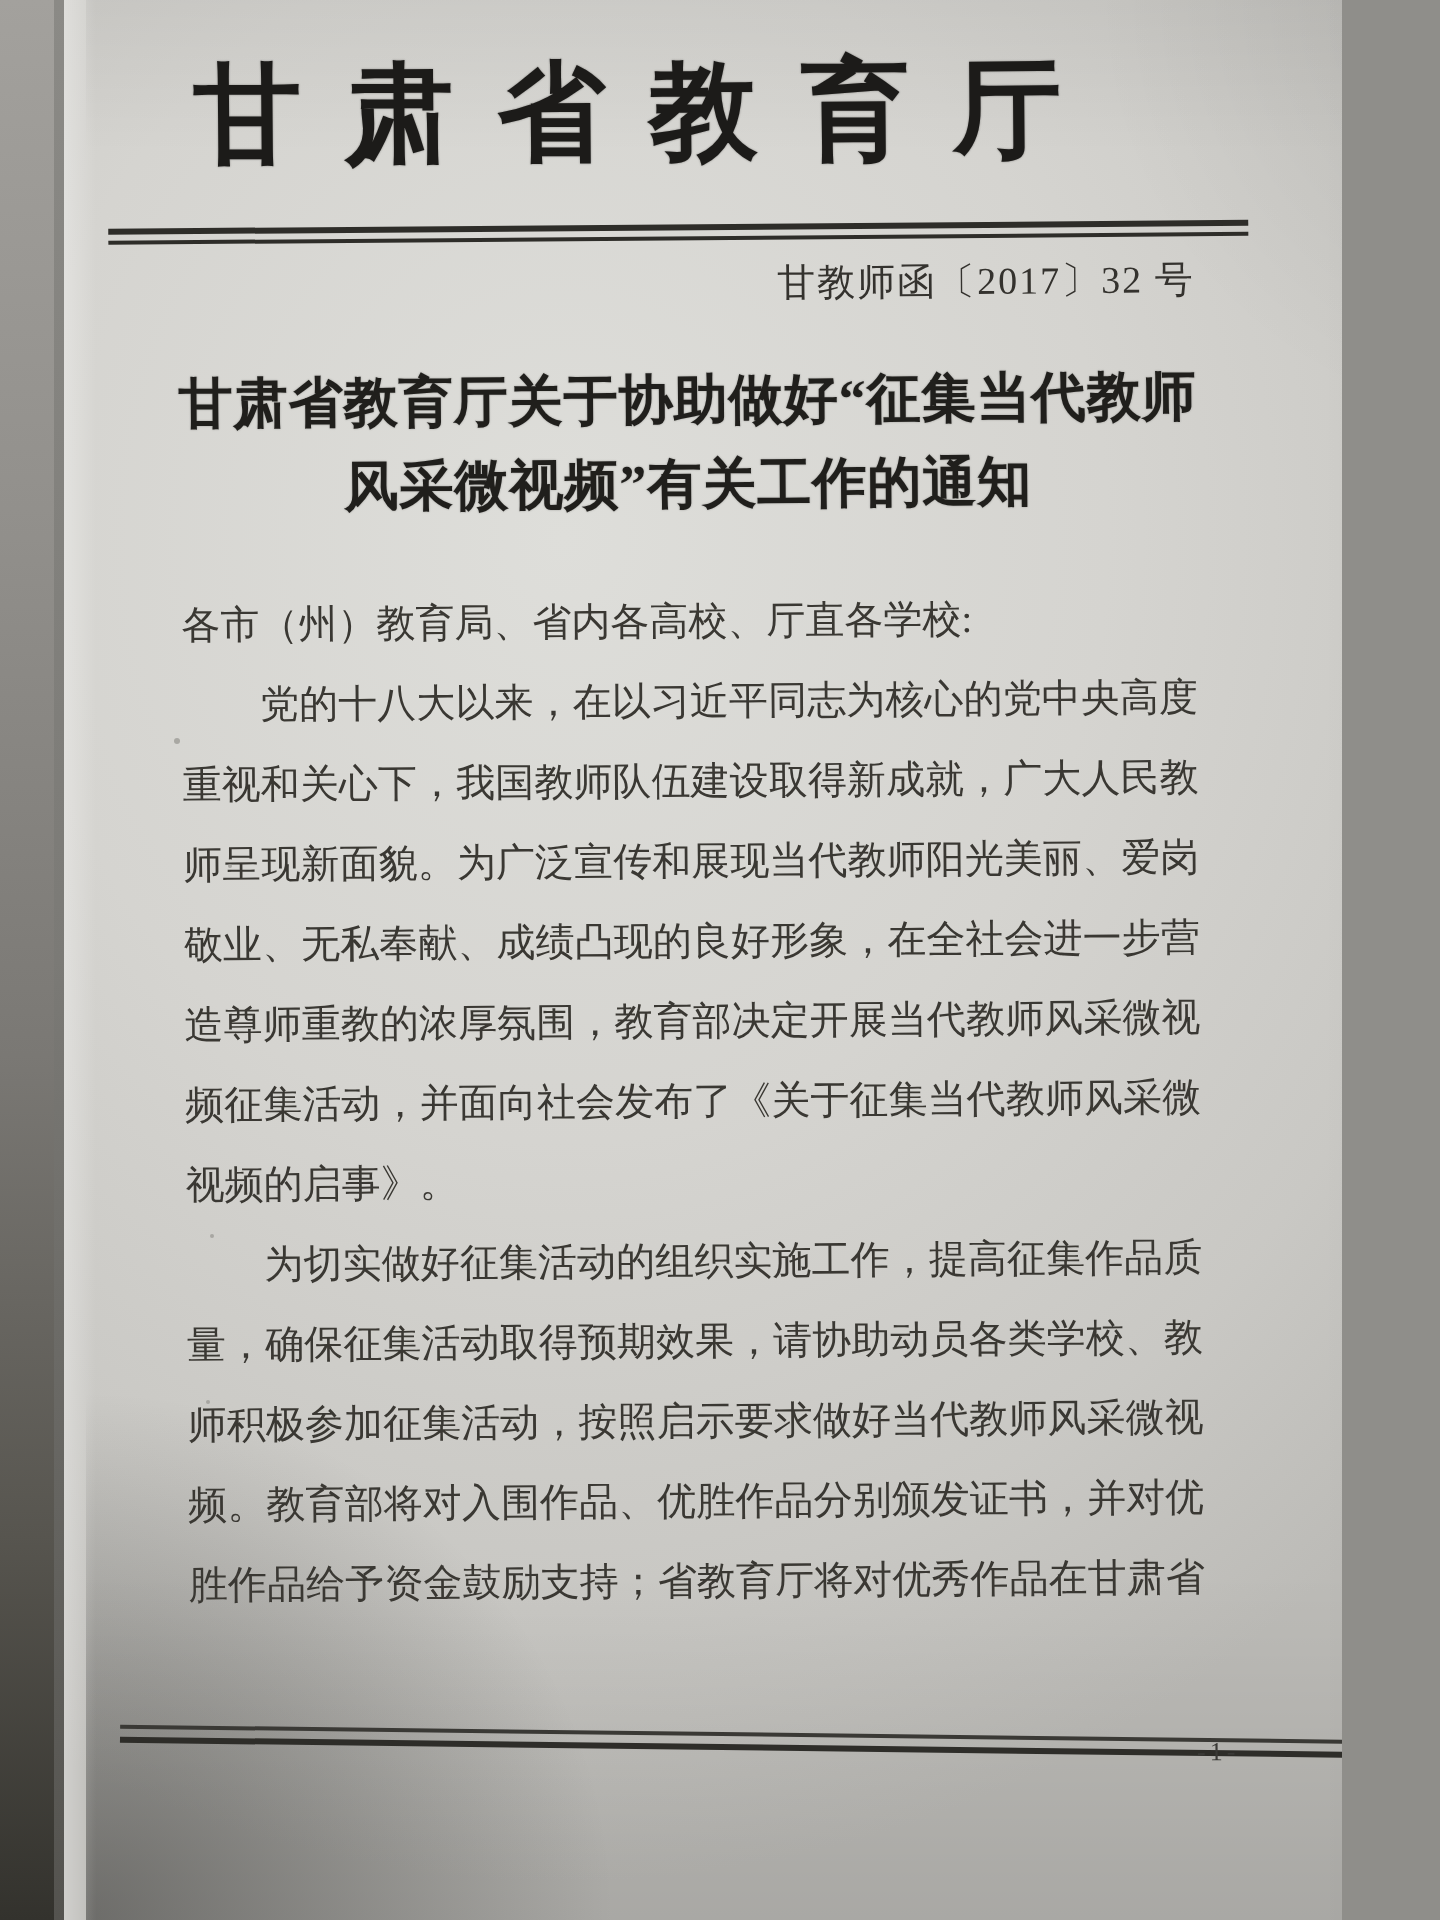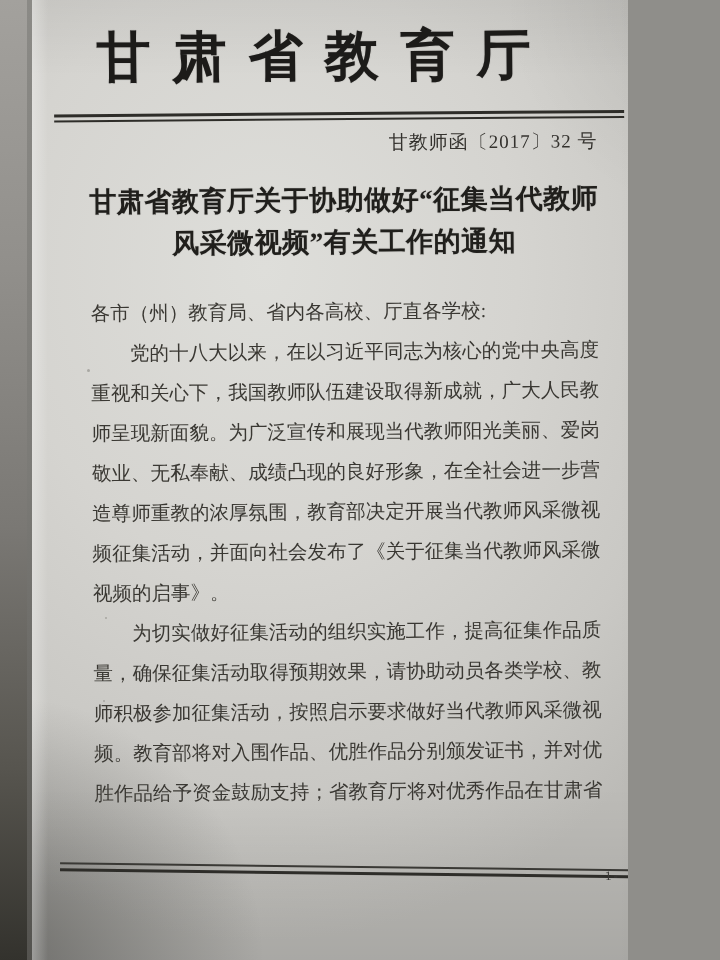--- a/index.html
+++ b/index.html
@@ -5,20 +5,21 @@
   html,body{margin:0;padding:0;}
   body{
     width:720px;height:960px;overflow:hidden;position:relative;
     background:#8f8e8a;
     font-family:"Liberation Serif","DejaVu Serif",serif;
   }
   #photo{
     position:absolute;left:0;top:0;width:628px;height:960px;overflow:hidden;
     background:
       radial-gradient(ellipse 90% 70% at 42% 28%, #dededa 0%, #d5d4d0 45%, #c9c8c4 78%, #bcbbb7 100%);
+    padding-left: 43px;
   }
   
   #sheet{
     position:absolute;left:0;top:0;width:720px;height:960px;
     transform:rotate(-0.45deg);
   }
   .abs{position:absolute;}
   
   #org-name{
     left:100px;top:24px;

